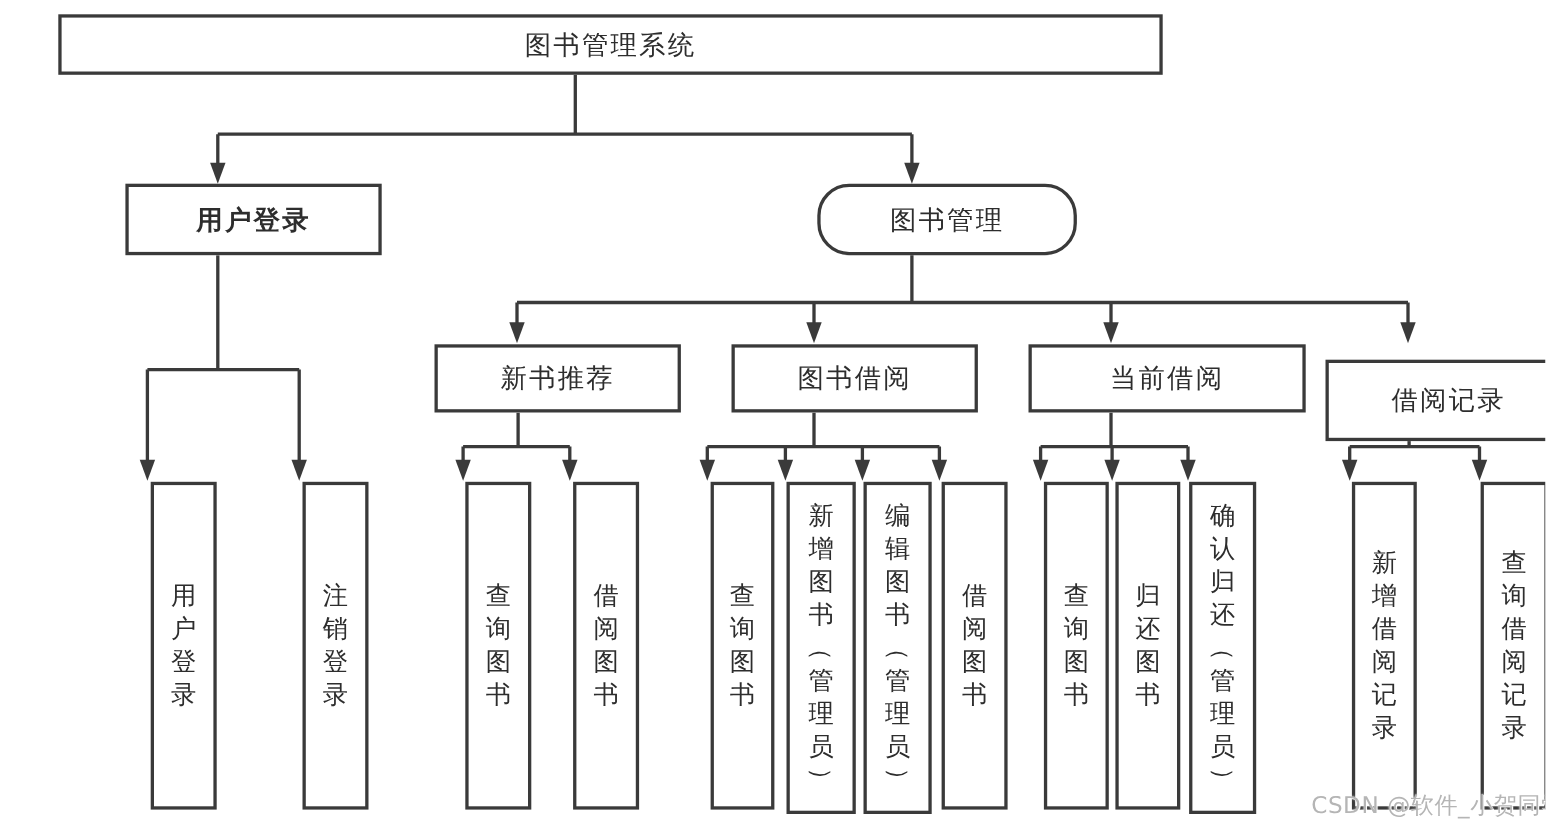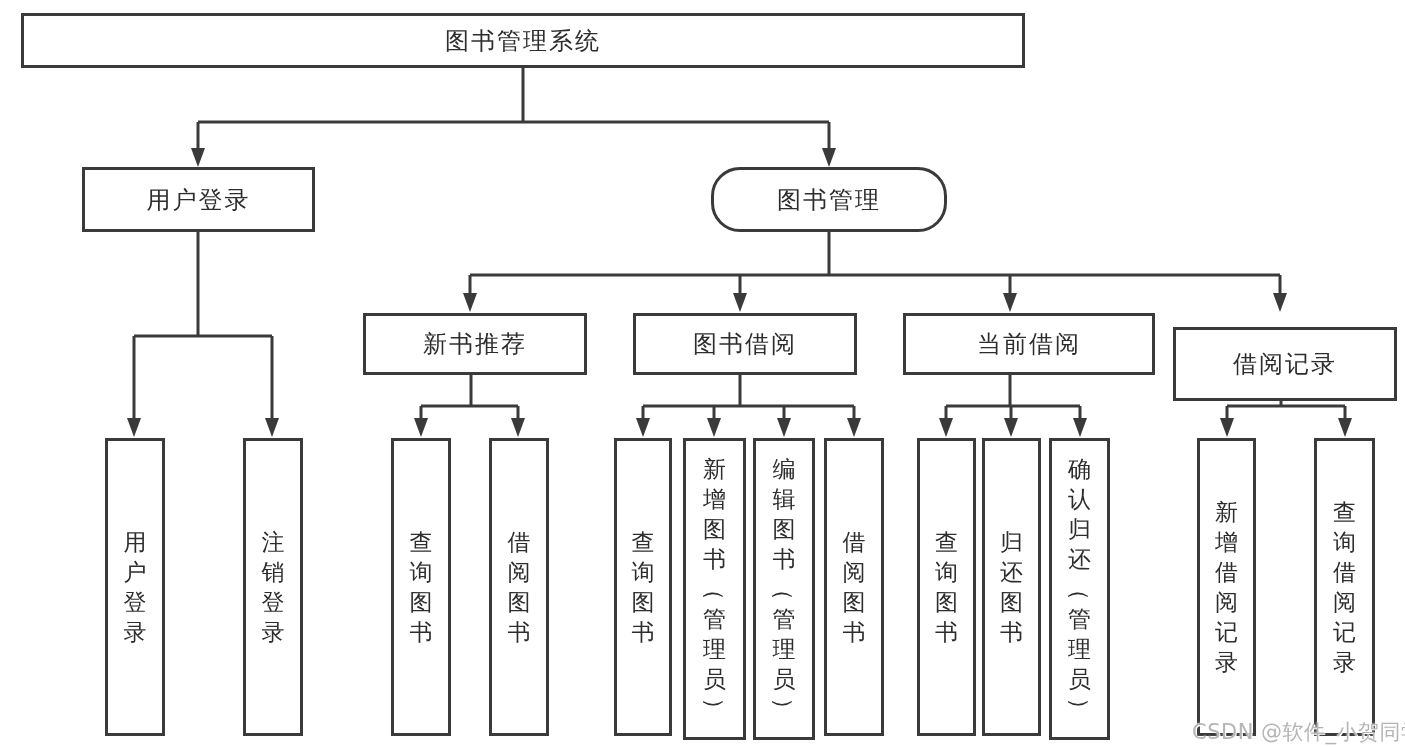--- a/index.html
+++ b/index.html
@@ -24,20 +24,21 @@
     width: 1405px; height: 747px;
   }
   .box {
     position: absolute;
     border: 3px solid var(--line);
     background: var(--bg);
     display: flex;
     align-items: center;
     justify-content: center;
     color: var(--text);
+    margin-left: 32px;
   }
   .hlabel {
     font-size: 24px;
     letter-spacing: 2px;
     white-space: nowrap;
   }
   .root-label { font-size: 24px; }
   .vbox { flex-direction: column; }
   .vtext {
     display: flex;
@@ -126,21 +127,21 @@
       <path d="M1227 406 V420 M1345 406 V420" fill="none"></path>
       <polygon points="1220,418 1234,418 1227,437" stroke="none"></polygon>
       <polygon points="1338,418 1352,418 1345,437" stroke="none"></polygon>
     </g>
   </svg>
 
   <div class="box" style="left:21px; top:13px; width:1004px; height:55px;">
     <span class="hlabel root-label">图书管理系统</span>
   </div>
 
-  <div class="box" style="left:82px; top:167px; width:233px; height:65px;">
+  <div class="box" style="left:82px; top:167px; width:233px; height:65px;font-weight:bold;">
     <span class="hlabel">用户登录</span>
   </div>
   <div class="box" style="left:711px; top:167px; width:236px; height:65px;border-radius:29px;">
     <span class="hlabel">图书管理</span>
   </div>
 
   <div class="box" style="left:363px; top:313px; width:224px; height:62px;">
     <span class="hlabel">新书推荐</span>
   </div>
   <div class="box" style="left:633px; top:313px; width:224px; height:62px;">

